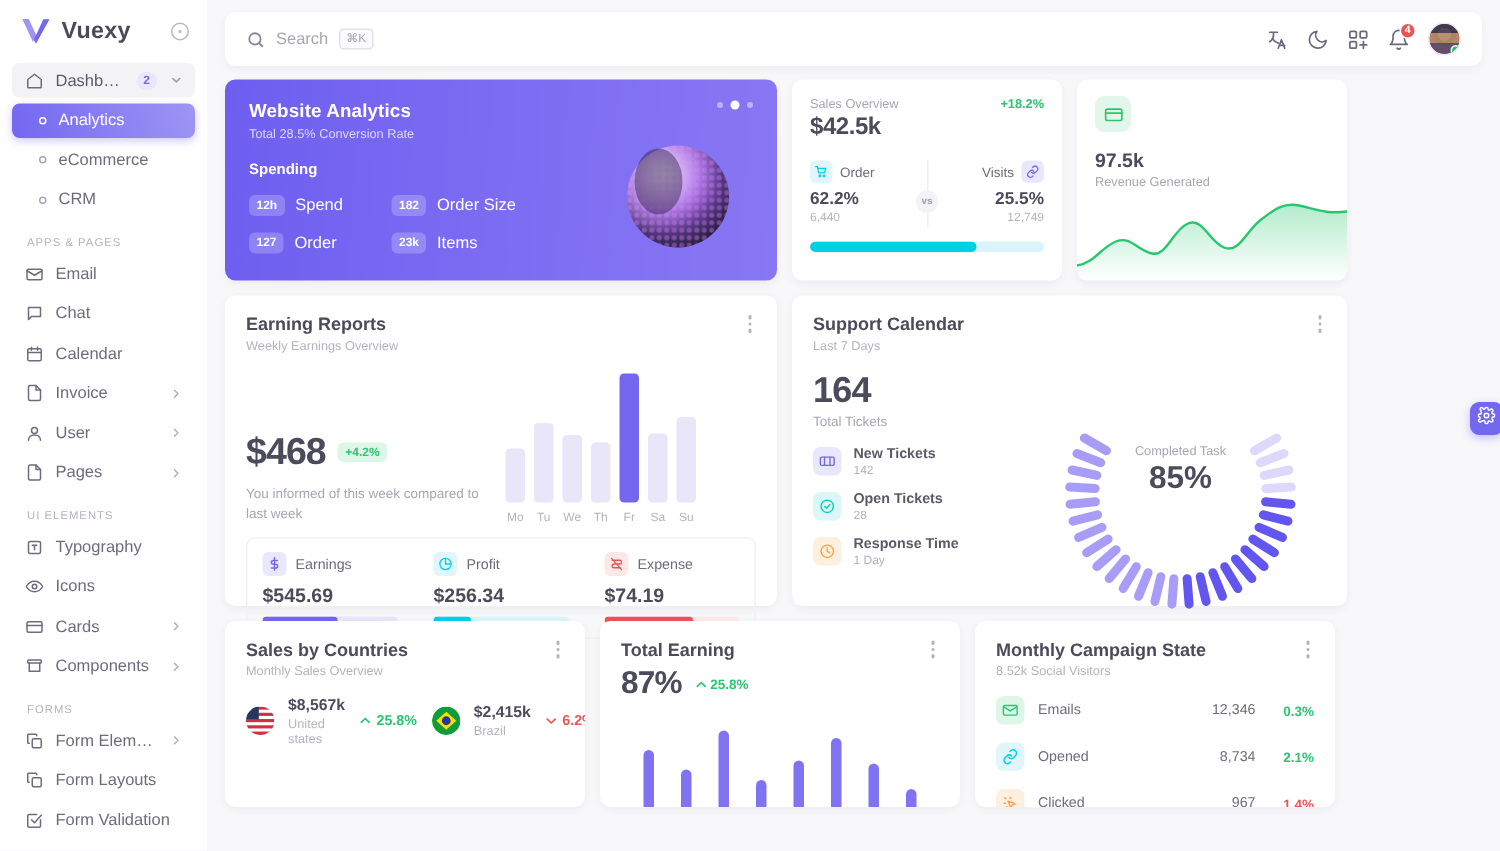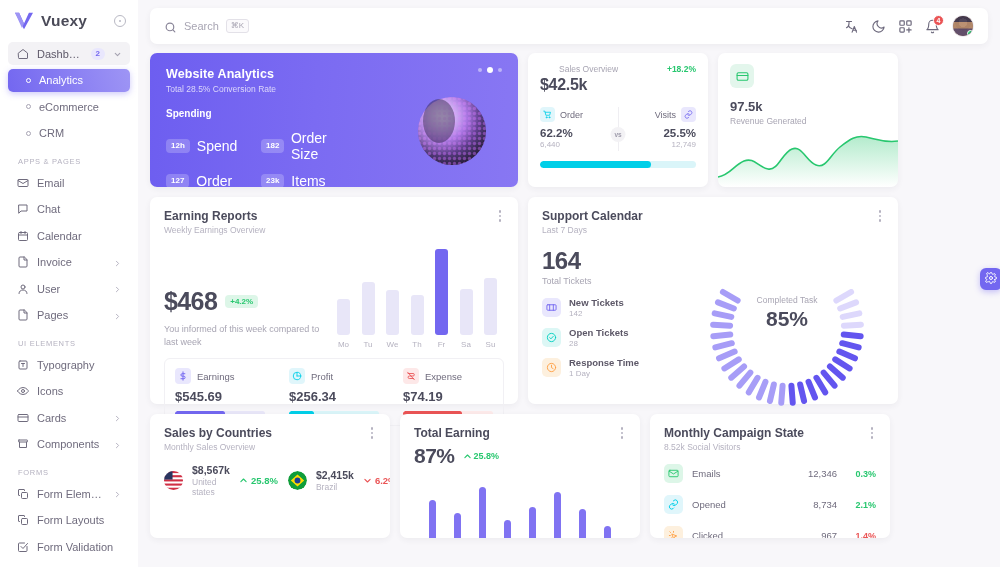--- a/index.html
+++ b/index.html
@@ -97,29 +97,29 @@
   }
   .wa-title { font-size: 12.5px; font-weight: bold; letter-spacing:.1px; }
   .wa-sub { font-size: 8.5px; color: #ddd8fb; margin-top: 3px; }
   .wa-spend { font-size: 10px; font-weight: bold; margin-top: 14px; }
   .wa-stats { margin-top: 11px; display: grid; grid-template-columns: 95px 95px; row-gap: 11px; }
   .wa-stat { display: flex; align-items: center; gap: 7px; }
   .wa-pill {
     background: rgba(255,255,255,.22); border-radius: 4px; font-size: 8px; font-weight: bold;
     padding: 2px 5px; line-height: 10px; min-width: 21px; text-align: center;
   }
-  .wa-stat-label { font-size: 14px; }
+  .wa-stat-label { font-size: 11px; }
   .wa-dots { position: absolute; top: 14px; right: 16px; display: flex; gap: 5px; align-items: center; }
   .wa-dots i { width: 4px; height: 4px; border-radius: 50%; background: rgba(255,255,255,.45); display:block; }
   .wa-dots i.on { width: 6px; height: 6px; background: #fff; }
   .wa-orb { position: absolute; right: 16px; top: 28px; width: 100px; height: 100px; }
 
   
   .so { grid-column: 2; grid-row: 1; height: 134px; padding: 11px 12px; }
-  .so-top { display: flex; align-items: baseline; justify-content: space-between; margin-left: 19px; }
+  .so-top { display: flex; align-items: baseline; justify-content: space-between; }
   .so-label { font-size: 8.5px; color: #a8a5b3; }
   .so-delta { font-size: 8.5px; color: #28c76f; font-weight: bold; }
   .so-value { font-size: 16px; font-weight: bold; color: #4b4b5c; margin-top: 2px; letter-spacing: -.3px;}
   .so-split { display: flex; align-items: flex-start; margin-top: 13px; position: relative; }
   .so-col { flex: 1; }
   .so-col.right { text-align: right; }
   .so-chip-row { display: flex; align-items: center; gap: 5px; }
   .so-col.right .so-chip-row { justify-content: flex-end; }
   .so-chip { width: 15px; height: 15px; border-radius: 4px; display:flex; align-items:center; justify-content:center; }
   .so-chip.blue { background: #e0f6fb; color: #00cfe8; }
@@ -148,21 +148,21 @@
   .card-title { font-size: 12px; font-weight: bold; color:#4b4b5c; }
   .card-sub { font-size: 8.5px; color:#b5b2c0; margin-top: 2px; }
   .kebab { position:absolute; top: 12px; right: 12px; width: 12px; height: 14px; color:#a8a5b3; cursor:pointer; display:flex; flex-direction:column; align-items:center; justify-content:center; gap:2px;}
   .kebab i { width:2.5px; height:2.5px; border-radius:50%; background:#b5b2c0; display:block; }
   .er-body { display:flex; align-items:flex-end; gap: 10px; margin-top: 6px; }
   .er-left { width: 158px; padding-top: 18px; }
   .er-amt-row { display:flex; align-items:center; gap: 8px; }
   .er-amt { font-size: 25px; font-weight: bold; color:#4b4b5c; letter-spacing:-.6px;text-align:center; }
   .er-chip { background:#ddf6e8; color:#28c76f; font-size:8px; font-weight:bold; border-radius:4px; padding:2px 5px; }
   .er-note { font-size: 9px; color:#a8a5b3; margin-top: 7px; line-height: 1.45; }
-  .er-chart { flex:1; display:flex; align-items:flex-end; justify-content:space-between; height: 108px; padding: 0 4px 0 2px;}
+  .er-chart { flex:1; display:flex; align-items:flex-end; justify-content:flex-start; height: 108px; padding: 0 4px 0 2px;}
   .er-bar-wrap { display:flex; flex-direction:column; align-items:center; gap:5px; width: 19px; }
   .er-bar { width: 13px; border-radius: 3px; background:#e8e6f8; }
   .er-bar.hl { background:#7367f0; }
   .er-bar-lbl { font-size: 8px; color:#b5b2c0; }
   .er-foot {
     margin-top: 9px; border: 1px solid #f1f0f4; border-radius: 6px;
     display: grid; grid-template-columns: 1fr 1fr 1fr; padding: 9px 10px; gap: 24px;
   }
   .ef-head { display:flex; align-items:center; gap:6px; }
   .ef-ico { width: 16px; height: 16px; border-radius: 4px; display:flex; align-items:center; justify-content:center; }

